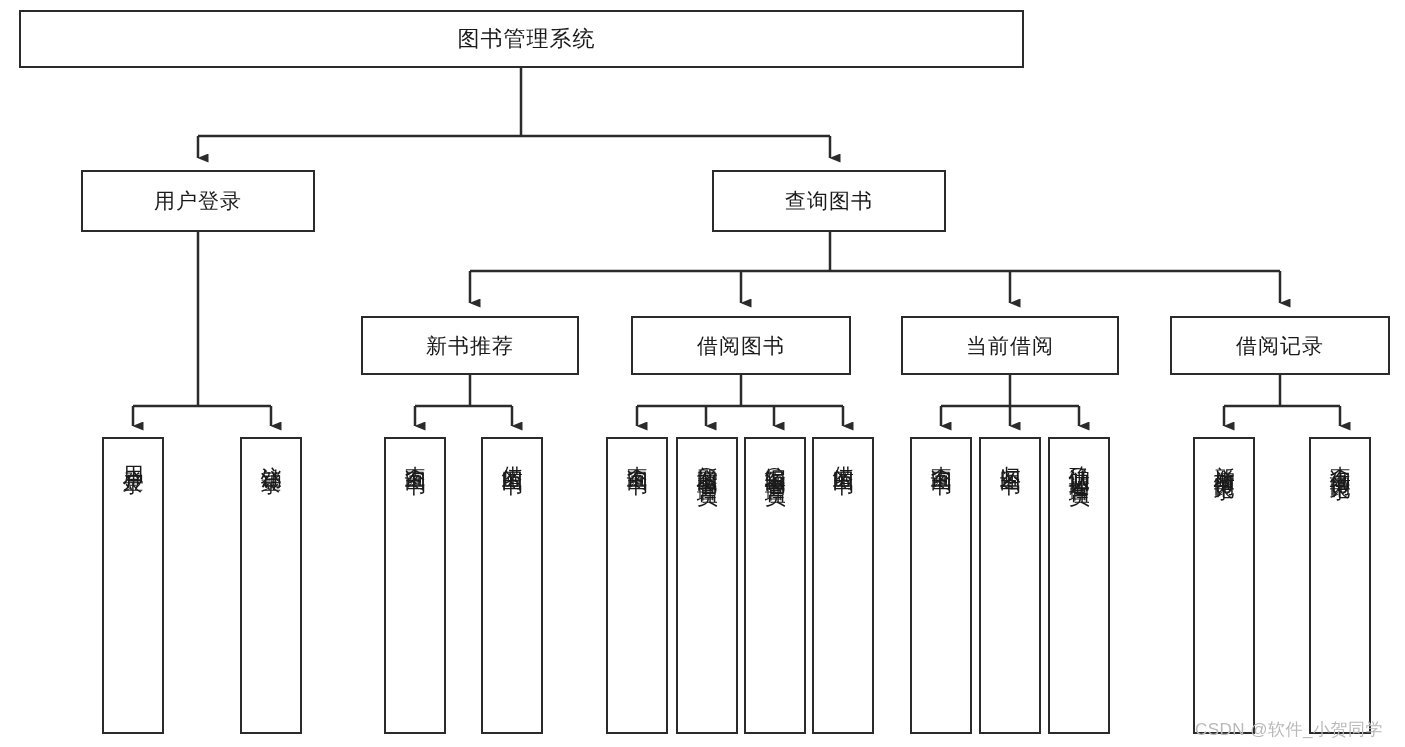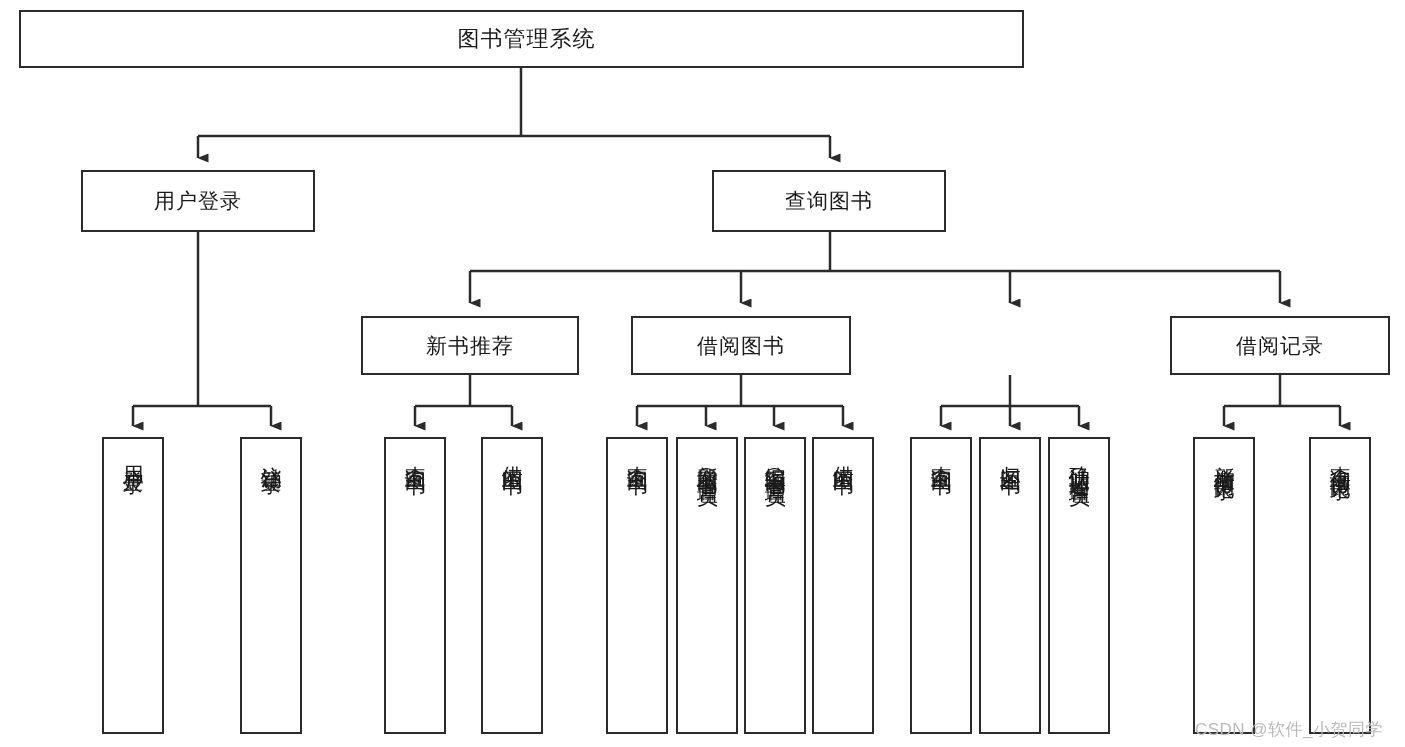--- a/index.html
+++ b/index.html
@@ -140,20 +140,23 @@
   </div>
 
   <div class="node node-h" style="left:361px; top:316px; width:218px; height:59px;">
     <span class="label">新书推荐</span>
   </div>
 
   <div class="node node-h" style="left:631px; top:316px; width:220px; height:59px;">
     <span class="label">借阅图书</span>
   </div>
 
+  <div class="node node-h" style="left:901px; top:316px; width:218px; height:59px;">
+    <span class="label">当前借阅</span>
+  </div>
 
   <div class="node node-h" style="left:1170px; top:316px; width:220px; height:59px;">
     <span class="label">借阅记录</span>
   </div>
 
   <div class="node node-v" style="left:102px; top:437px; width:62px; height:297px;">
     <span class="label">用户登录</span>
   </div>
 
   <div class="node node-v" style="left:240px; top:437px; width:62px; height:297px;">

